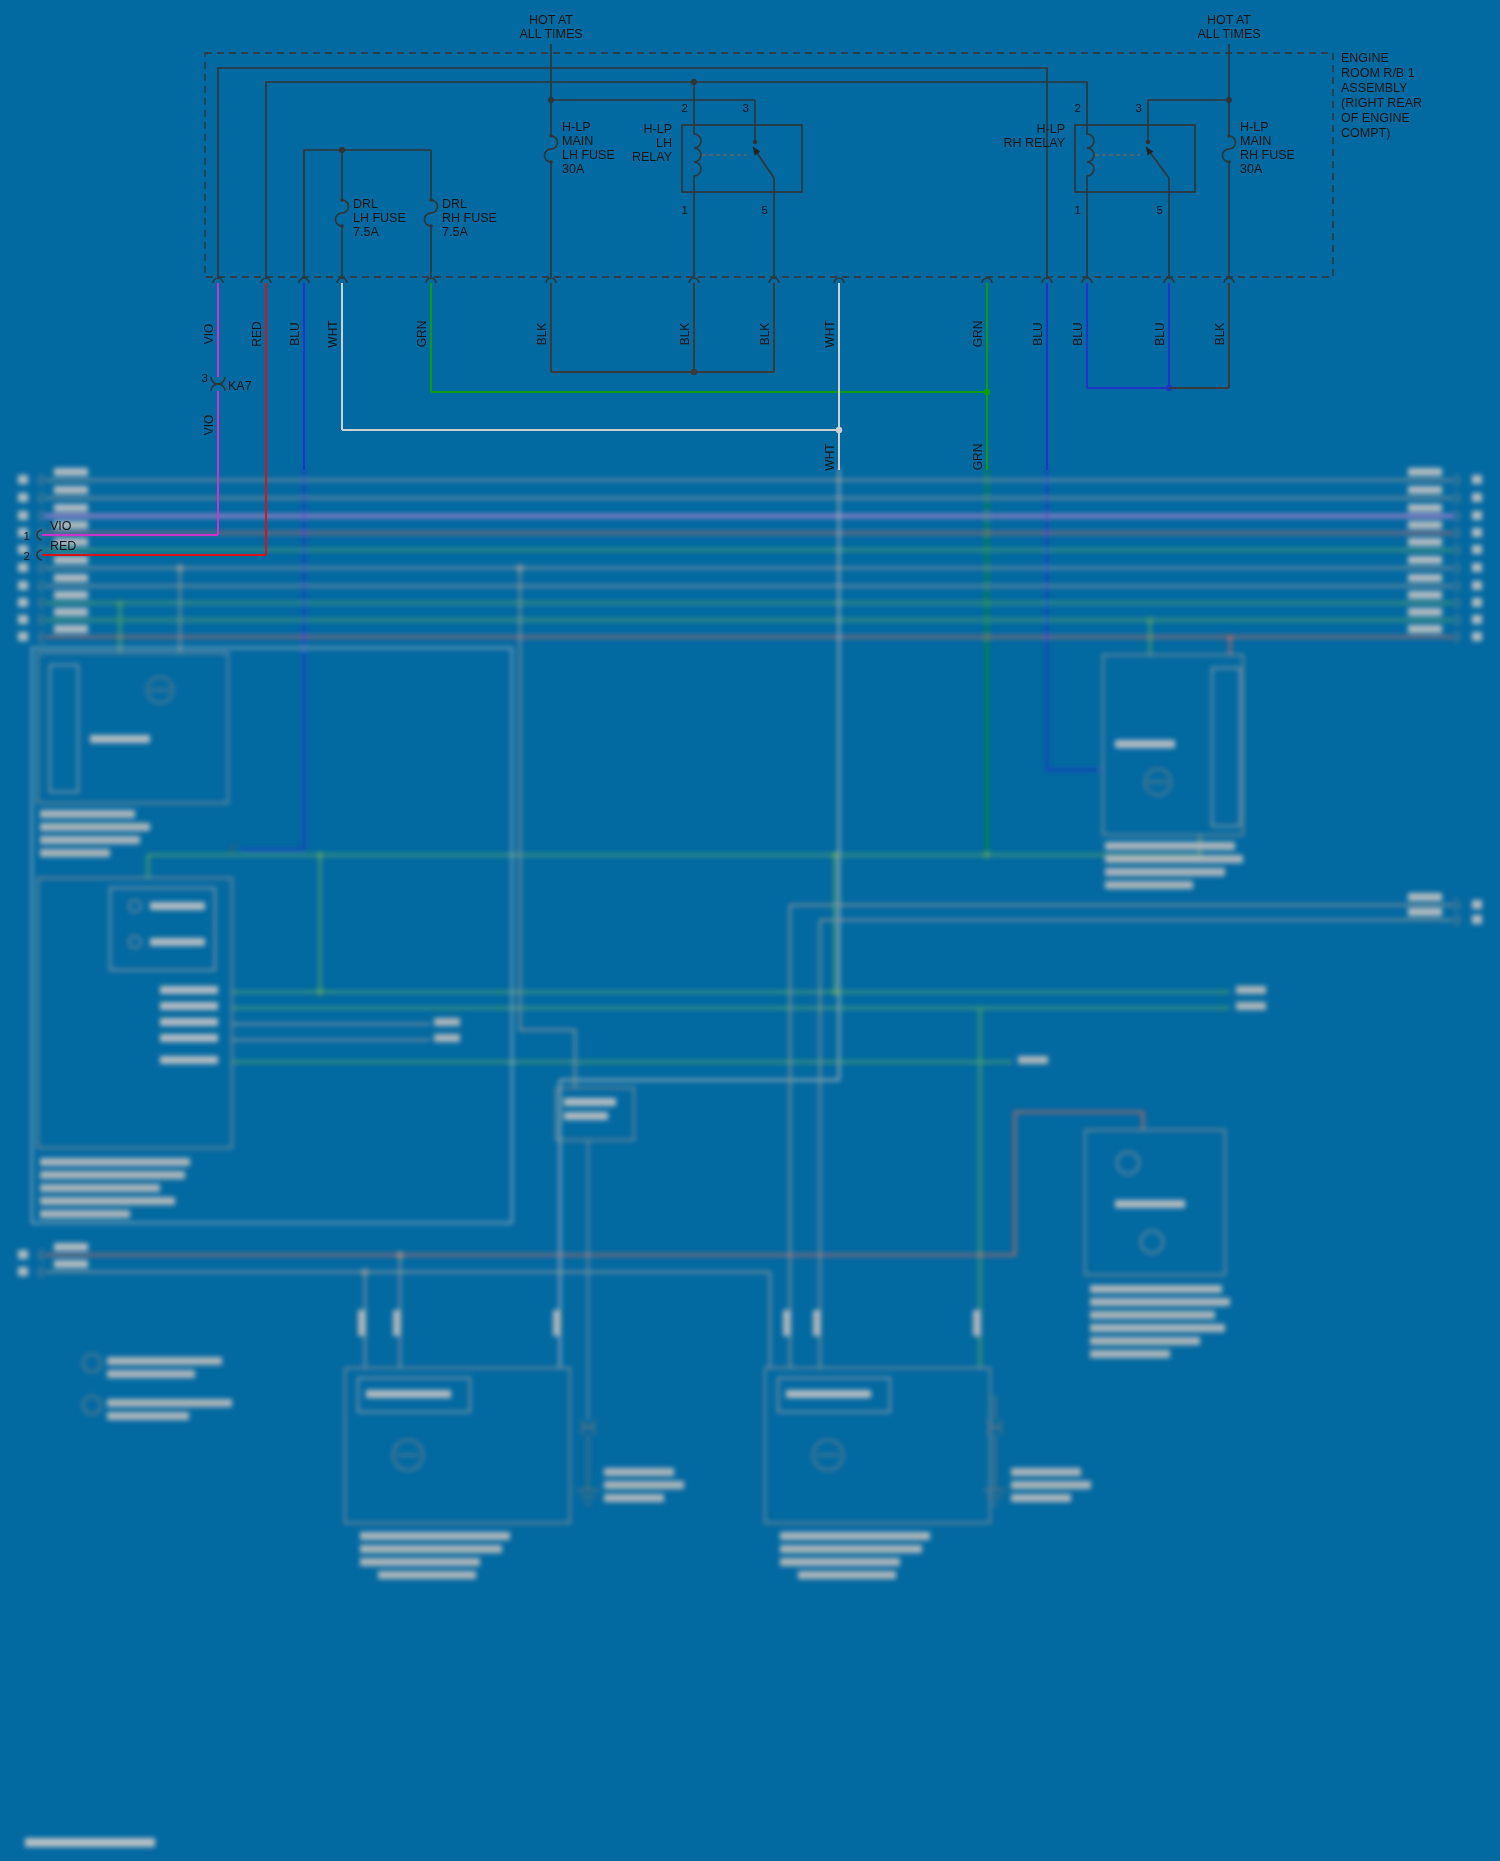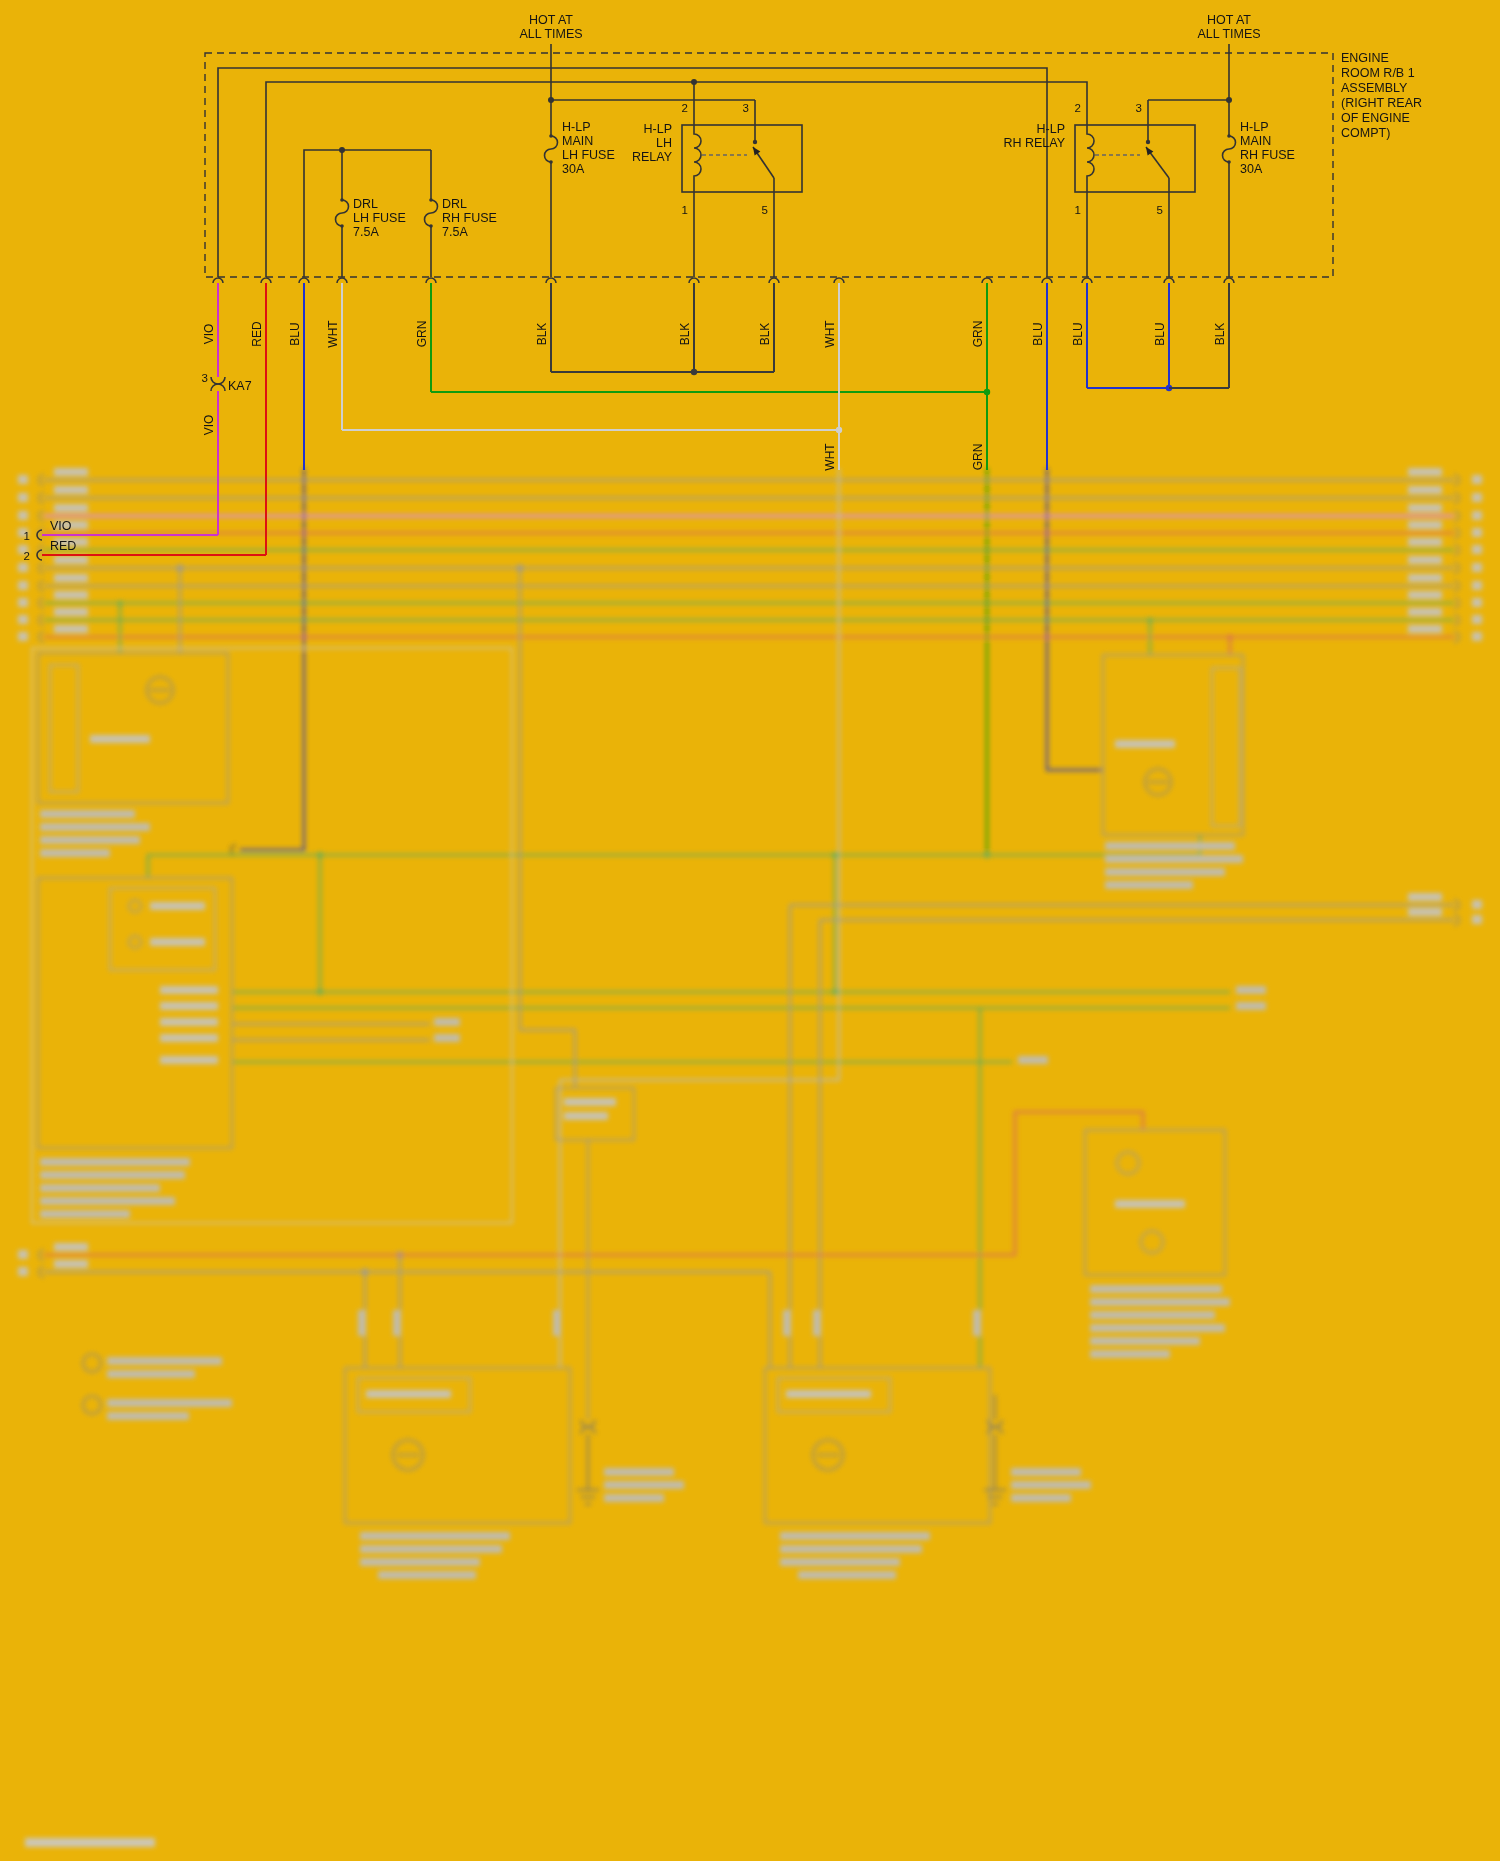--- a/index.html
+++ b/index.html
@@ -1,16 +1,16 @@
 <!DOCTYPE html>
 <html><head>
 <meta charset="utf-8">
 <style>
   html,body{margin:0;padding:0;background:#ffffff;}
-  .stage{position:relative;width:1500px;height:1861px;background:#eab308;overflow:hidden;}
+  .stage{position:relative;width:1500px;height:1861px;background:#0369a1;overflow:hidden;}
   svg{position:absolute;left:0;top:0;}
   text{font-family:"Liberation Sans",sans-serif;fill:#141414;}
   .lbl{font-size:12.5px;}
   .pin{font-size:11.5px;}
   .rot{font-size:12px;}
 </style>
 </head>
 <body>
 
 <div class="stage">

